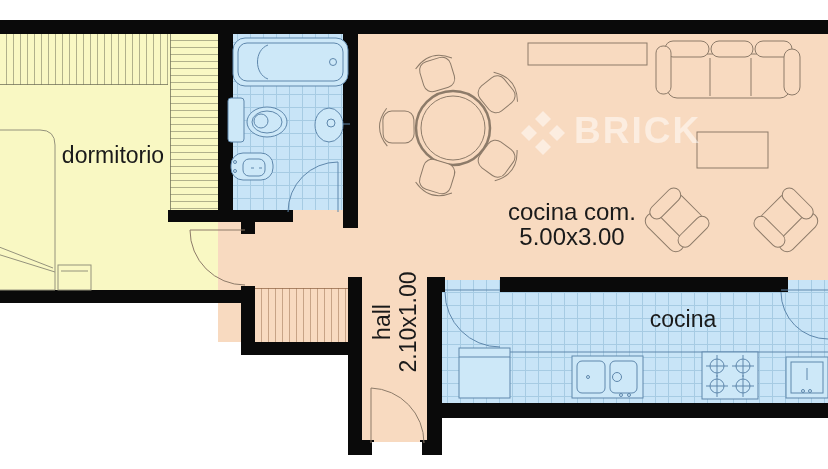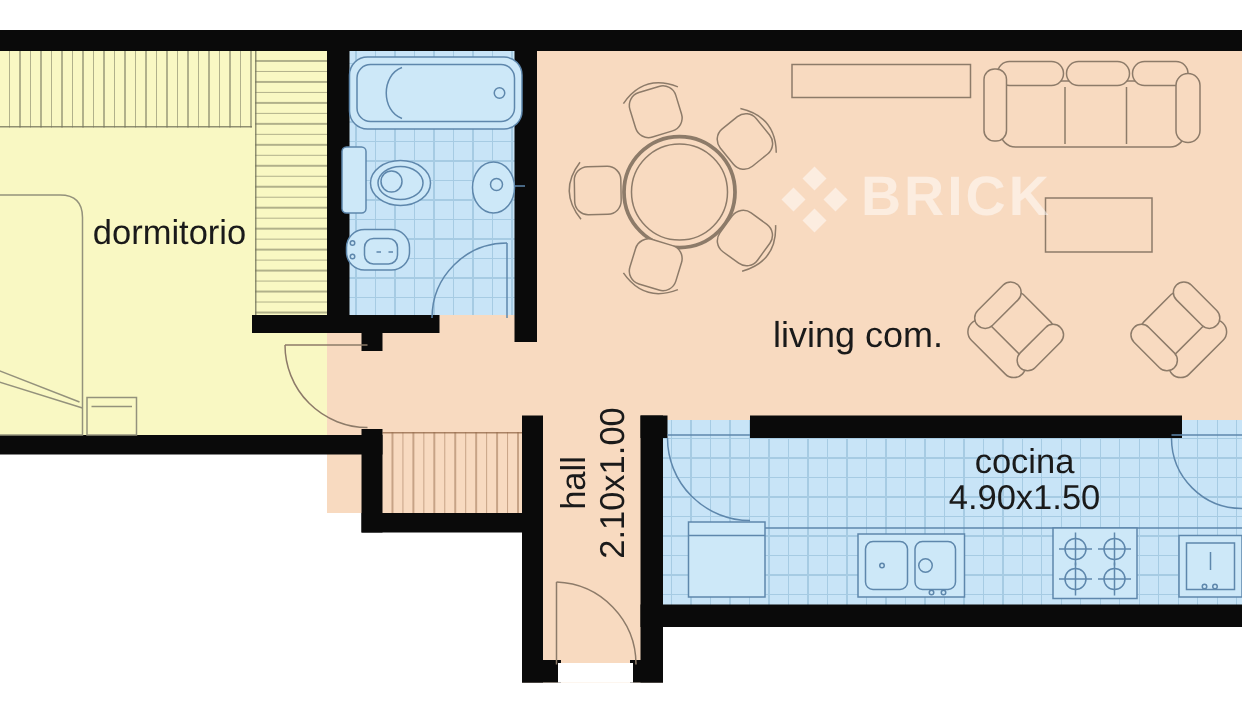--- a/index.html
+++ b/index.html
@@ -222,25 +222,25 @@
     <g>
       <line class="cool" x1="781" y1="290" x2="828" y2="290"></line>
       <path class="cool" d="M781,292 A47,47 0 0 0 828,339"></path>
     </g>
   </svg>
 
   <div class="lbl lbl-bedroom" style="left:113px;top:155px;">
     <span>dormitorio</span><br>
   </div>
   <div class="lbl lbl-living" style="left:572px;top:224px;">
-    <span>living com.</span><br>
+    <span>cocina com.</span><br>
+    <span>5.00x3.00</span>
   </div>
   <div class="lbl lbl-kitchen" style="left:651px;top:319px;margin-left:32px;">
     <span>cocina</span><br>
-    <span>4.90x1.50</span>
   </div>
   <div class="lbl lbl-hall" style="left:395px;top:322px;">
     <span>hall</span><br>
     <span>2.10x1.00</span>
   </div>
 
   <div class="wm">
     <svg width="46" height="46" viewBox="0 0 46 46" style="position:static;">
       <path d="M23,1 L31,9 L23,17 L15,9 Z" fill="rgba(255,255,255,0.5)"></path>
       <path d="M37,15 L45,23 L37,31 L29,23 Z" fill="rgba(255,255,255,0.5)"></path>

